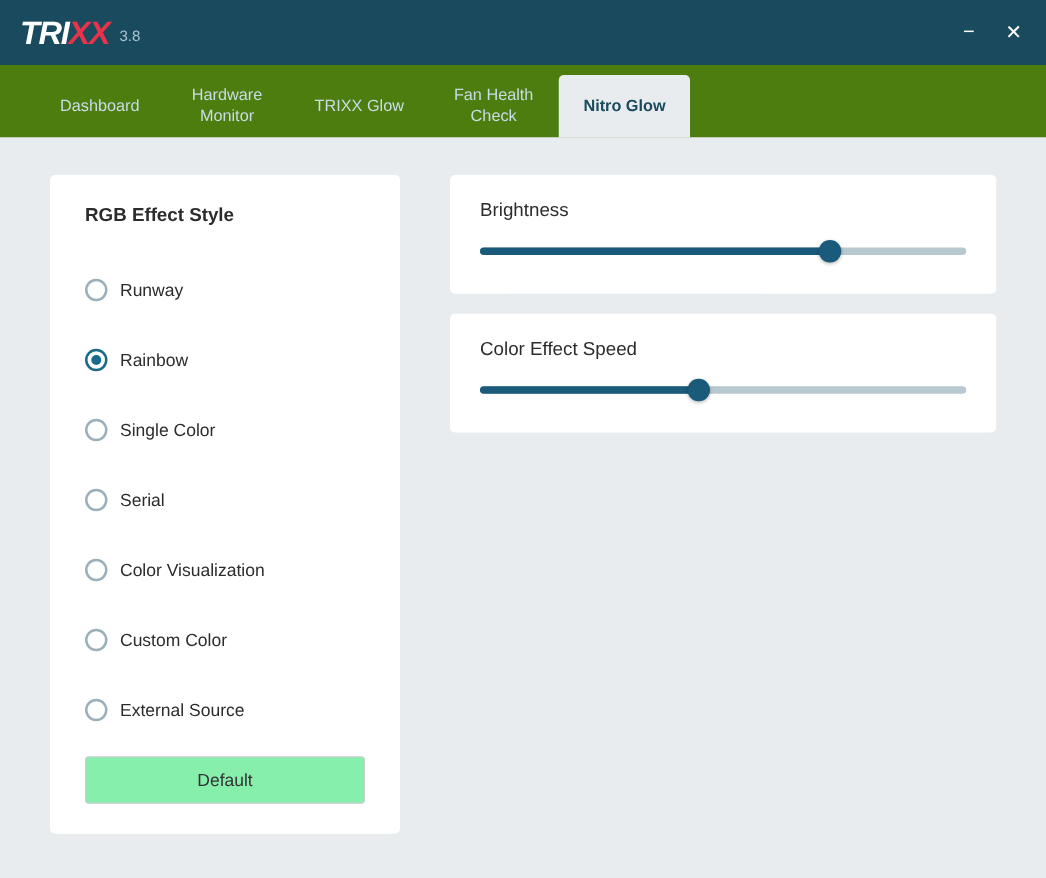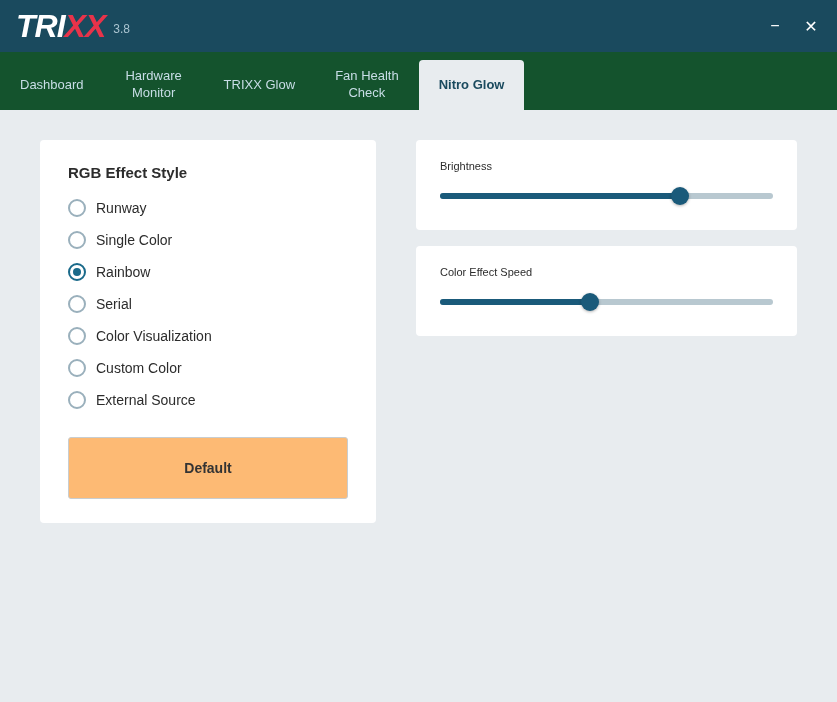--- a/index.html
+++ b/index.html
@@ -29,21 +29,21 @@
       align-items: center;
       gap: 8px;
     }
 
     .logo {
       display: flex;
       align-items: center;
     }
 
     .logo-text {
-      font-size: 32px;
+      font-size: 26px;
       font-weight: 900;
       color: white;
       letter-spacing: -1px;
       font-style: italic;
     }
 
     .logo-x {
       color: #e8334a;
     }
 
@@ -68,25 +68,26 @@
       width: 28px;
       height: 28px;
       display: flex;
       align-items: center;
       justify-content: center;
       border-radius: 2px;
     }
 
     
     .tab-bar {
-      background: #14532d;
+      background: #4d7c0f;
       display: flex;
       align-items: stretch;
       height: 58px;
       padding-top: 8px;
+      padding-left: 28px;
     }
 
     .tab {
       padding: 0 20px;
       display: flex;
       align-items: center;
       justify-content: center;
       cursor: pointer;
       font-size: 13px;
       color: #c8dde6;
@@ -109,21 +110,21 @@
       height: calc(702px - 52px - 58px);
       display: flex;
       gap: 40px;
     }
 
     
     .left-panel {
       background: white;
       border-radius: 4px;
       padding: 24px 28px;
-      width: 336px;
+      width: 280px;
       height: fit-content;
     }
 
     .panel-title {
       font-size: 15px;
       font-weight: 600;
       color: #2c2c2c;
       margin-bottom: 18px;
     }
 
@@ -131,20 +132,21 @@
       display: flex;
       flex-direction: column;
       gap: 14px;
     }
 
     .radio-item {
       display: flex;
       align-items: center;
       gap: 10px;
       cursor: pointer;
+      margin-top: 24px;
     }
 
     .radio-input {
       width: 18px;
       height: 18px;
       border: 2px solid #9ab0bc;
       border-radius: 50%;
       display: flex;
       align-items: center;
       justify-content: center;
@@ -164,47 +166,46 @@
     }
 
     .radio-label {
       font-size: 14px;
       color: #2c2c2c;
     }
 
     .default-btn {
       margin-top: 28px;
       width: 100%;
-      padding: 22px;
-      background: #fdba74;
+      padding: 10px;
+      background: #86efac;
       border: 1px solid #c8cdd0;
       border-radius: 3px;
       font-size: 14px;
       color: #333;
       cursor: pointer;
       font-family: inherit;
-      font-weight: bold;
     }
 
     
     .right-panel {
       flex: 1;
       display: flex;
       flex-direction: column;
       gap: 16px;
     }
 
     .slider-card {
       background: white;
       border-radius: 4px;
       padding: 20px 24px 24px;
     }
 
     .slider-title {
-      font-size: 11px;
+      font-size: 15px;
       font-weight: 500;
       color: #2c2c2c;
       margin-bottom: 14px;
     }
 
     .slider-track-container {
       position: relative;
       height: 20px;
       display: flex;
       align-items: center;
@@ -278,29 +279,29 @@
     <div class="panel-title">RGB Effect Style</div>
 
     <div class="radio-group">
 
       <label class="radio-item">
         <div class="radio-input"></div>
         <span class="radio-label">Runway</span>
       </label>
 
       <label class="radio-item">
-        <div class="radio-input"></div>
-        <span class="radio-label">Single Color</span>
-      </label>
-
-      <label class="radio-item">
         <div class="radio-input selected">
           <div class="radio-dot"></div>
         </div>
         <span class="radio-label">Rainbow</span>
+      </label>
+
+      <label class="radio-item">
+        <div class="radio-input"></div>
+        <span class="radio-label">Single Color</span>
       </label>
 
       <label class="radio-item">
         <div class="radio-input"></div>
         <span class="radio-label">Serial</span>
       </label>
 
       <label class="radio-item">
         <div class="radio-input"></div>
         <span class="radio-label">Color Visualization</span>

